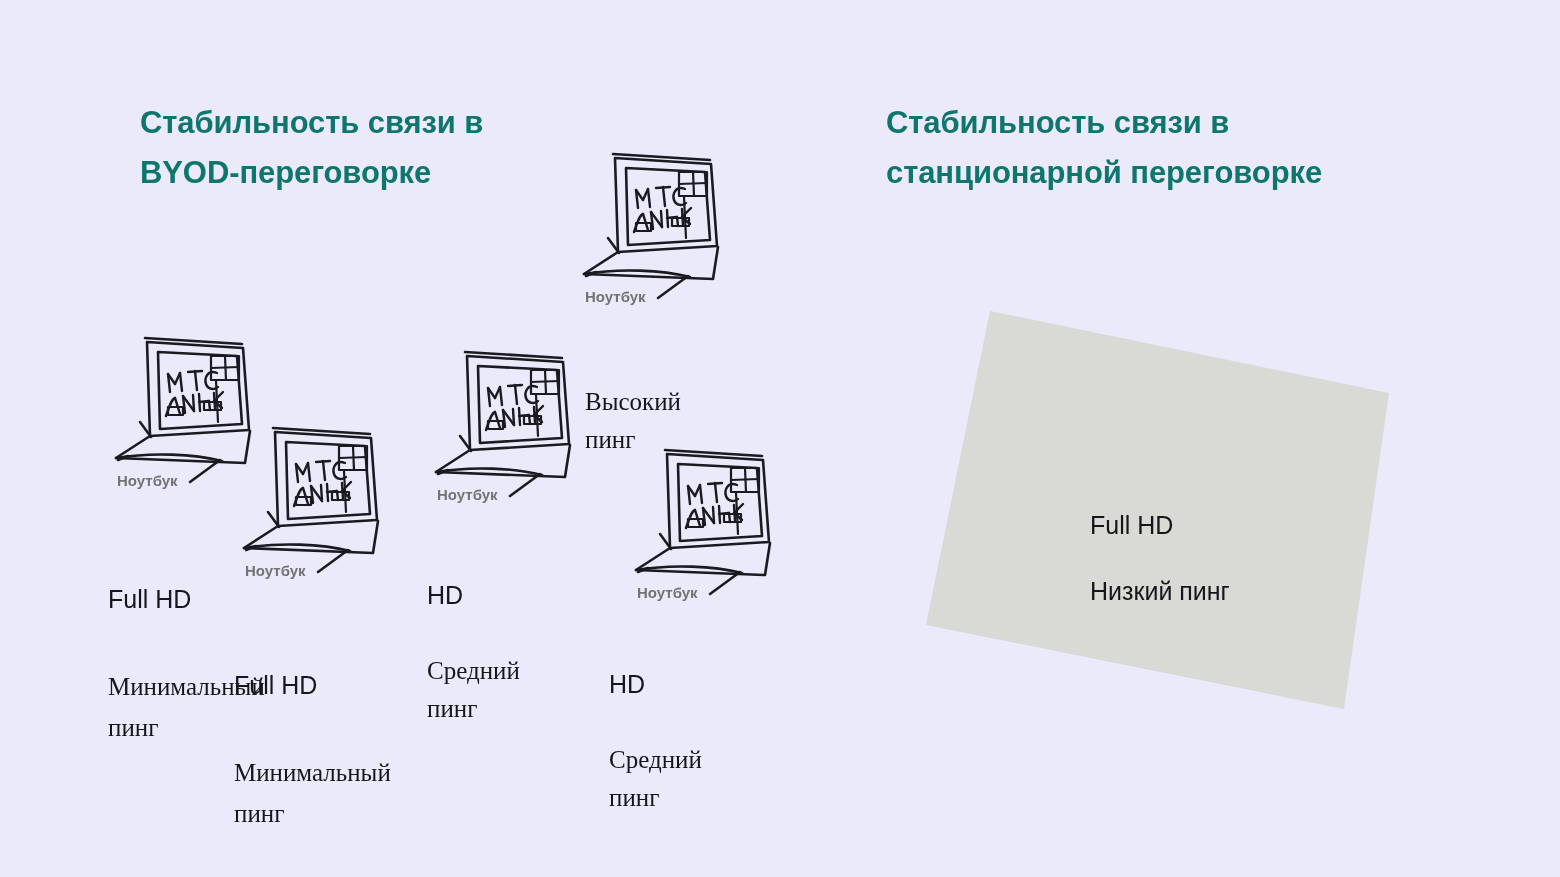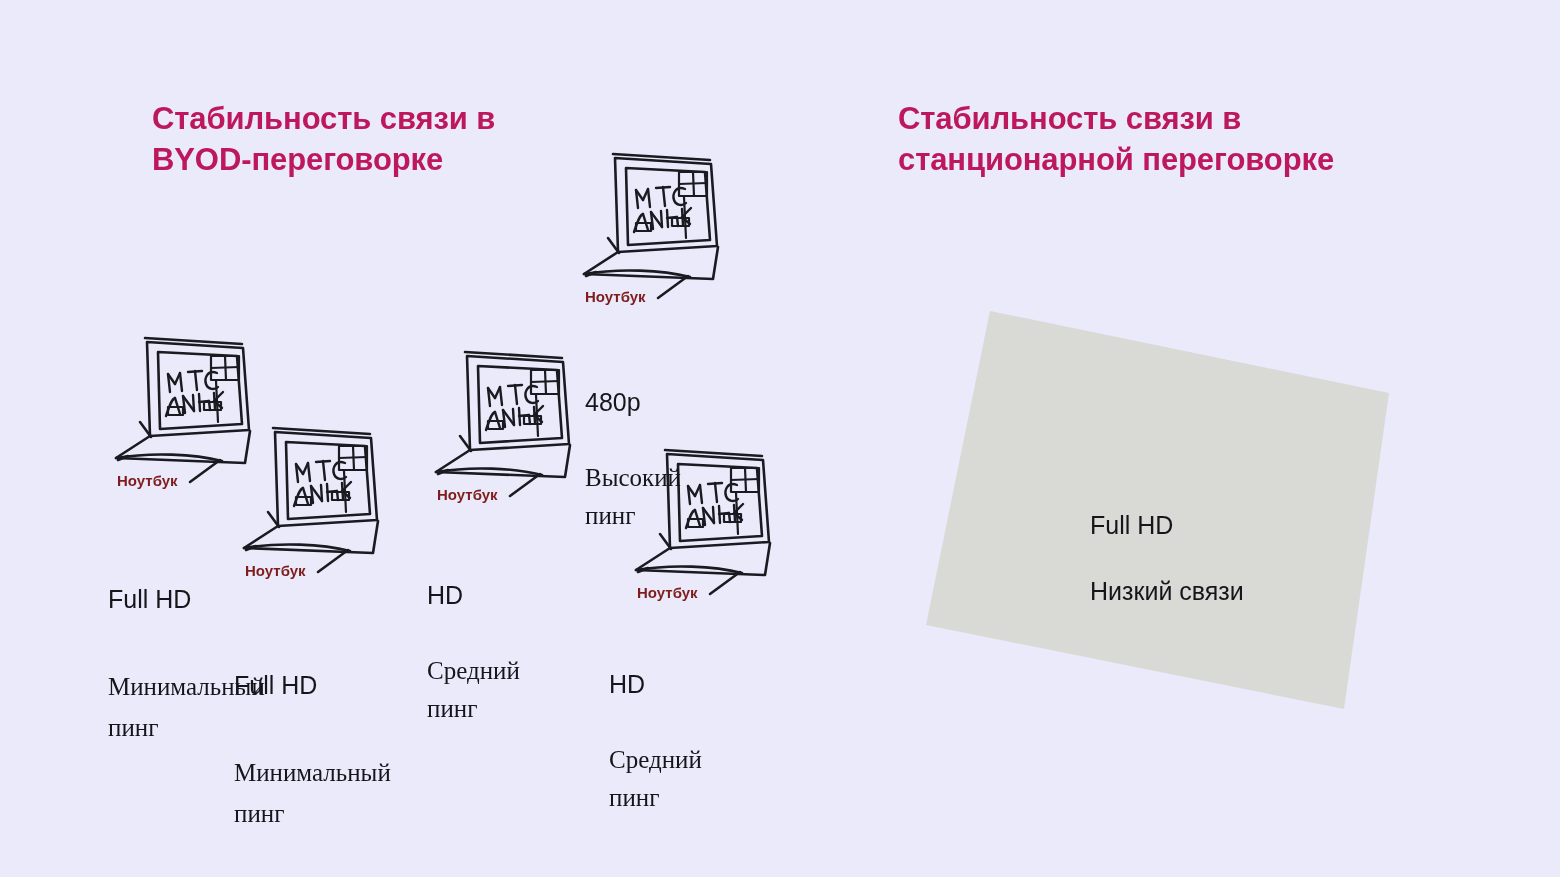--- a/index.html
+++ b/index.html
@@ -19,41 +19,40 @@
     width: 1560px;
     height: 877px;
     background: #eaeafb;
   }
 
   
   .panel-title {
     position: absolute;
     font-weight: bold;
     font-size: 31px;
-    line-height: 41px;
-    color: #be185d;
+    line-height: 50px;
+    color: #0f766e;
     letter-spacing: -0.1px;
     white-space: pre-line;
-    margin-left: 12px;
   }
   #title-left  { left: 140px; top: 98px;  width: 430px; }
   #title-right { left: 886px; top: 98px;  width: 560px; }
 
   
   .laptop {
     position: absolute;
   }
   .laptop svg { display: block; overflow: visible; }
 
   .laptop-caption {
     position: absolute;
     font-weight: bold;
     font-size: 15px;
     line-height: 18px;
-    color: #7f1d1d;
+    color: #737373;
     white-space: nowrap;
   }
 
   
   .spec {
     position: absolute;
     font-size: 25px;
     line-height: 41px;
     color: #15161a;
     white-space: pre-line;
@@ -89,21 +88,21 @@
 
   <div class="panel-title" id="title-right">Стабильность связи в
 станционарной переговорке</div>
 
   <svg id="screen-shape" viewBox="0 0 1560 877">
     <polygon points="990,311 1389,393 1344,709 926,625" fill="#d9d9d6"></polygon>
   </svg>
 
   <div id="screen-label">
     <span>Full HD</span>
-    <span>Низкий связи</span>
+    <span>Низкий пинг</span>
   </div>
 
   <div class="laptop" style="left:580px; top:150px;">
     <svg width="175" height="135" viewBox="0 0 175 135" fill="none" stroke="#1a1a20" stroke-width="2.6" stroke-linecap="round" stroke-linejoin="round">
 
       <path d="M35 8 L38 102 L137 96 L131 14 Z"></path>
       <path d="M33 4 L130 10"></path>
 
       <path d="M46 18 L48 95 L130 90 L125 22 Z"></path>
 
@@ -341,21 +340,20 @@
 пинг</span>
   </div>
 
   <div class="spec" style="left:427px; top:538px; width:160px; line-height:38px;">
     <span class="spec-res">HD</span>
     <span class="spec-ping">Средний
 пинг</span>
   </div>
 
   <div class="spec" style="left:585px; top:345px; width:160px; line-height:38px;">
-    <span class="spec-res">480p</span>
     <span class="spec-ping">Высокий
 пинг</span>
   </div>
 
   <div class="spec" style="left:609px; top:627px; width:170px; line-height:38px;">
     <span class="spec-res">HD</span>
     <span class="spec-ping">Средний
 пинг</span>
   </div>
 

